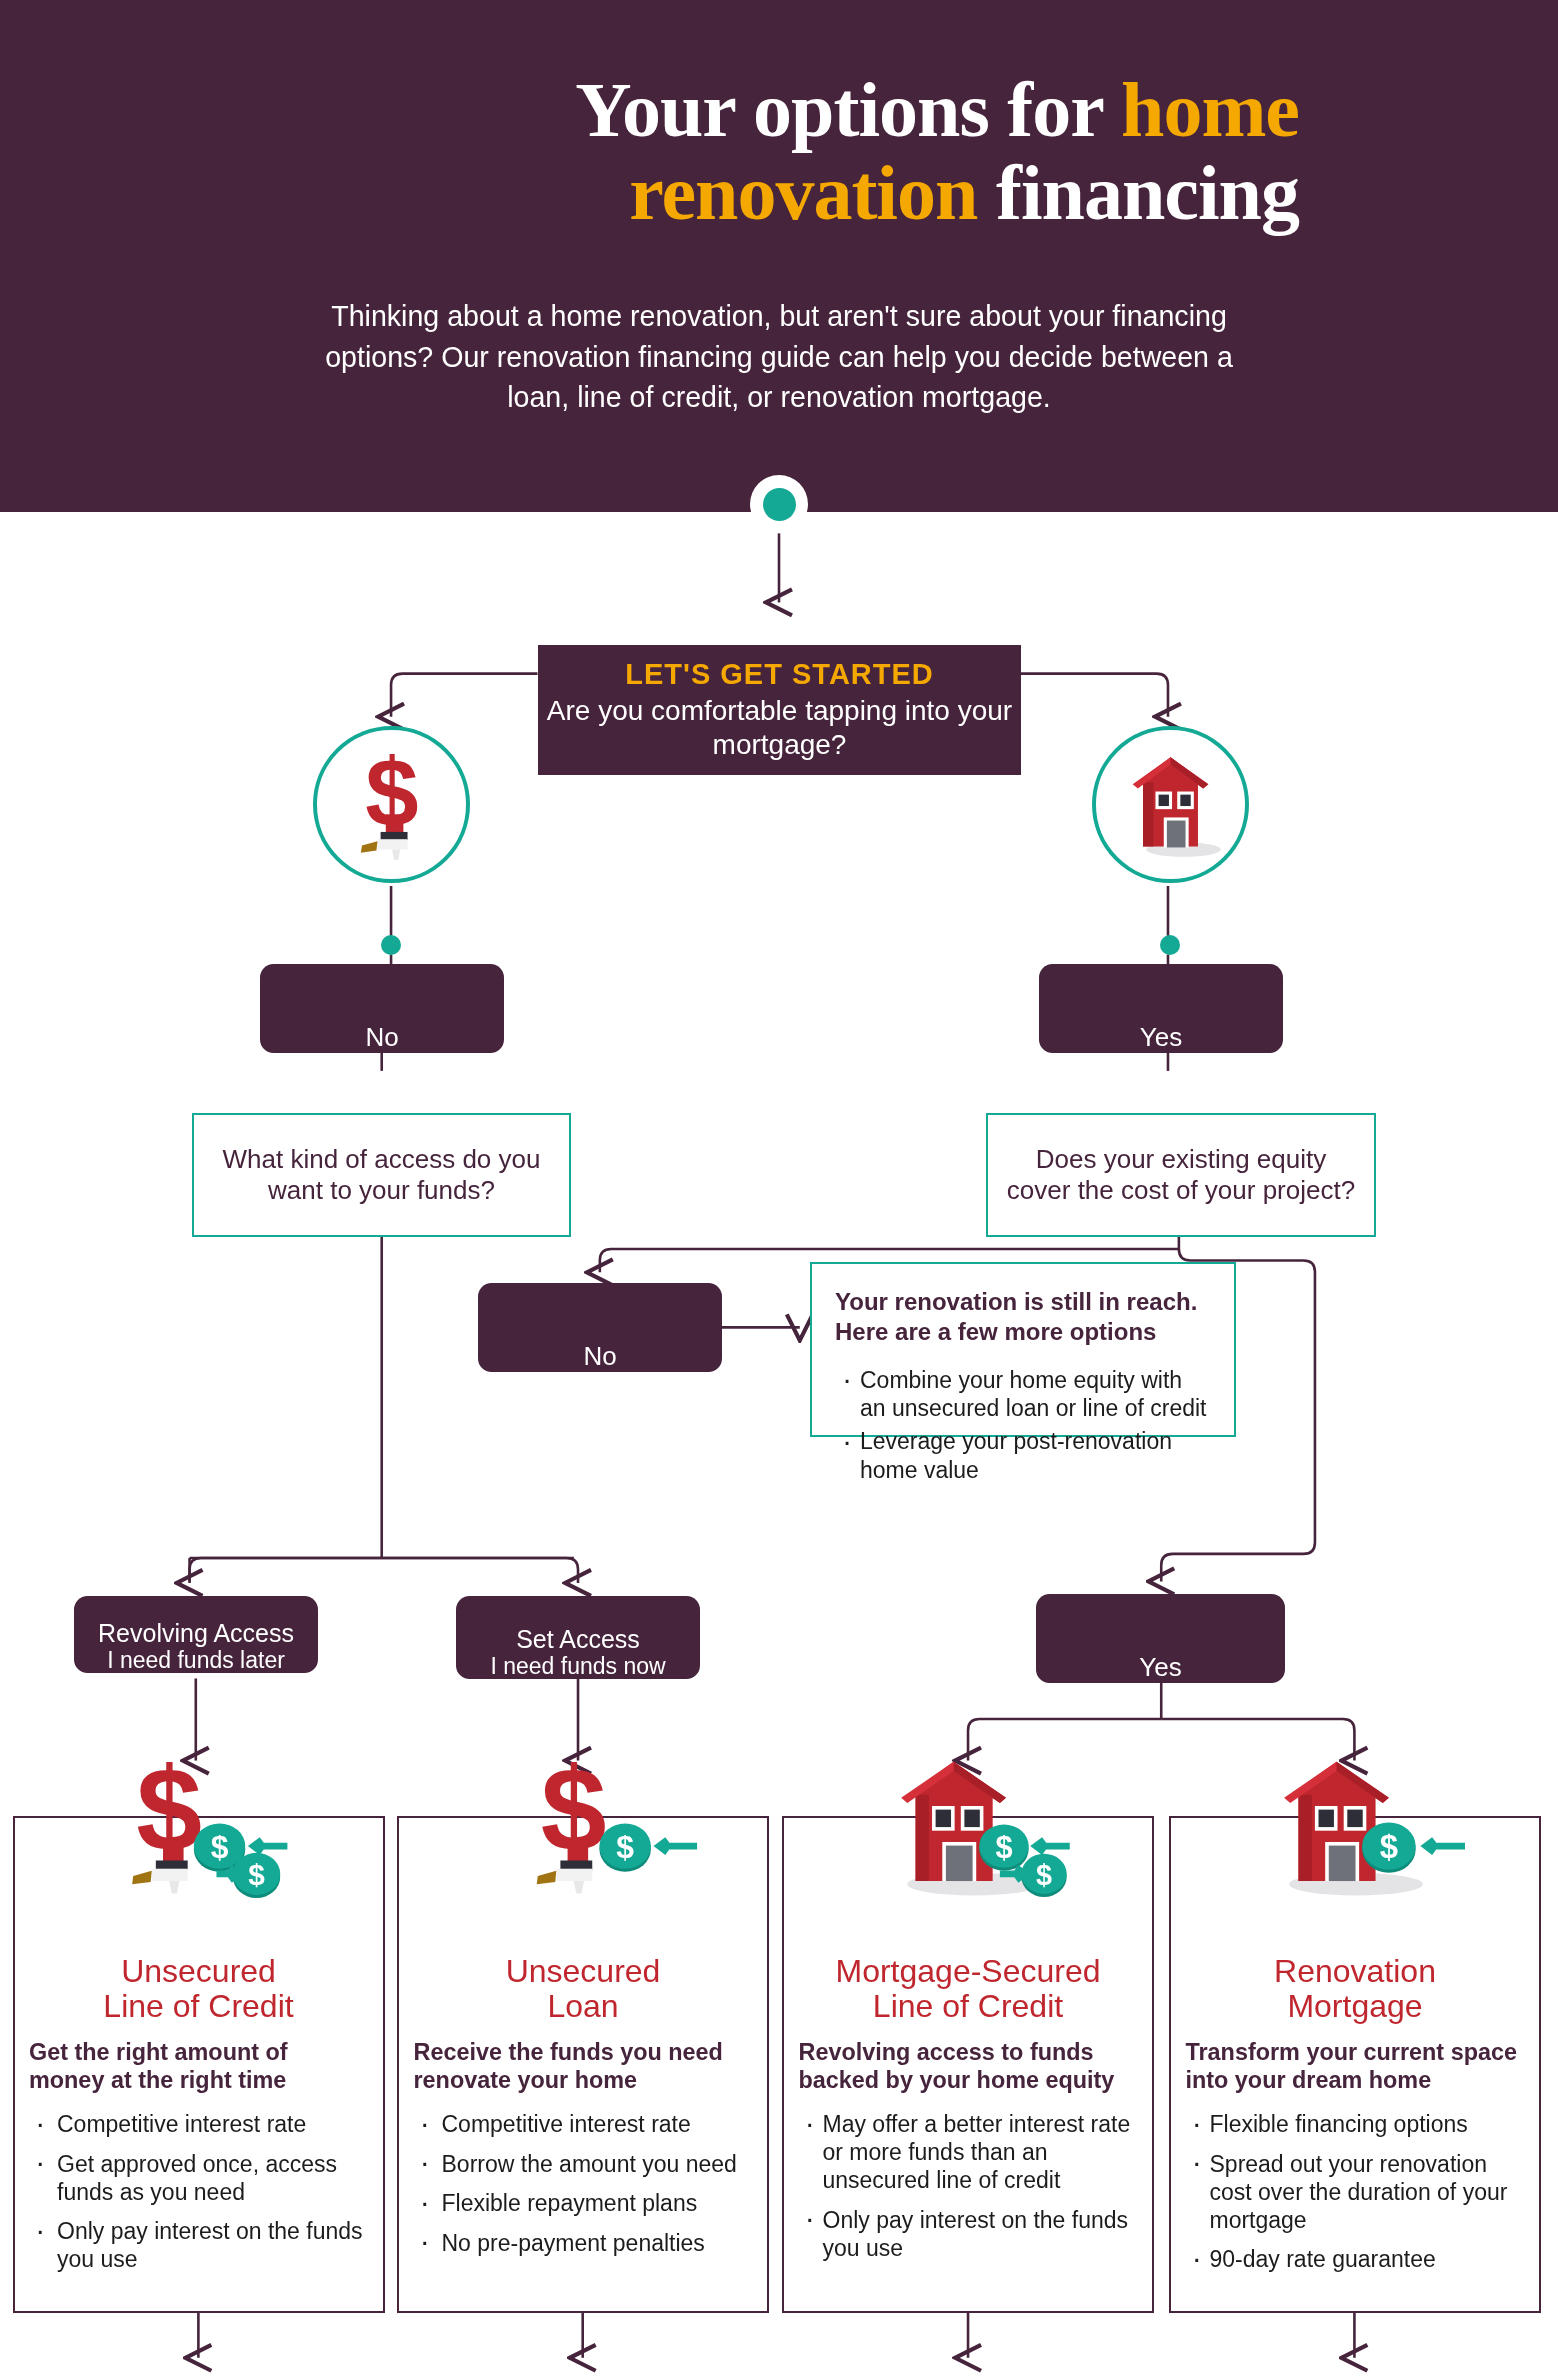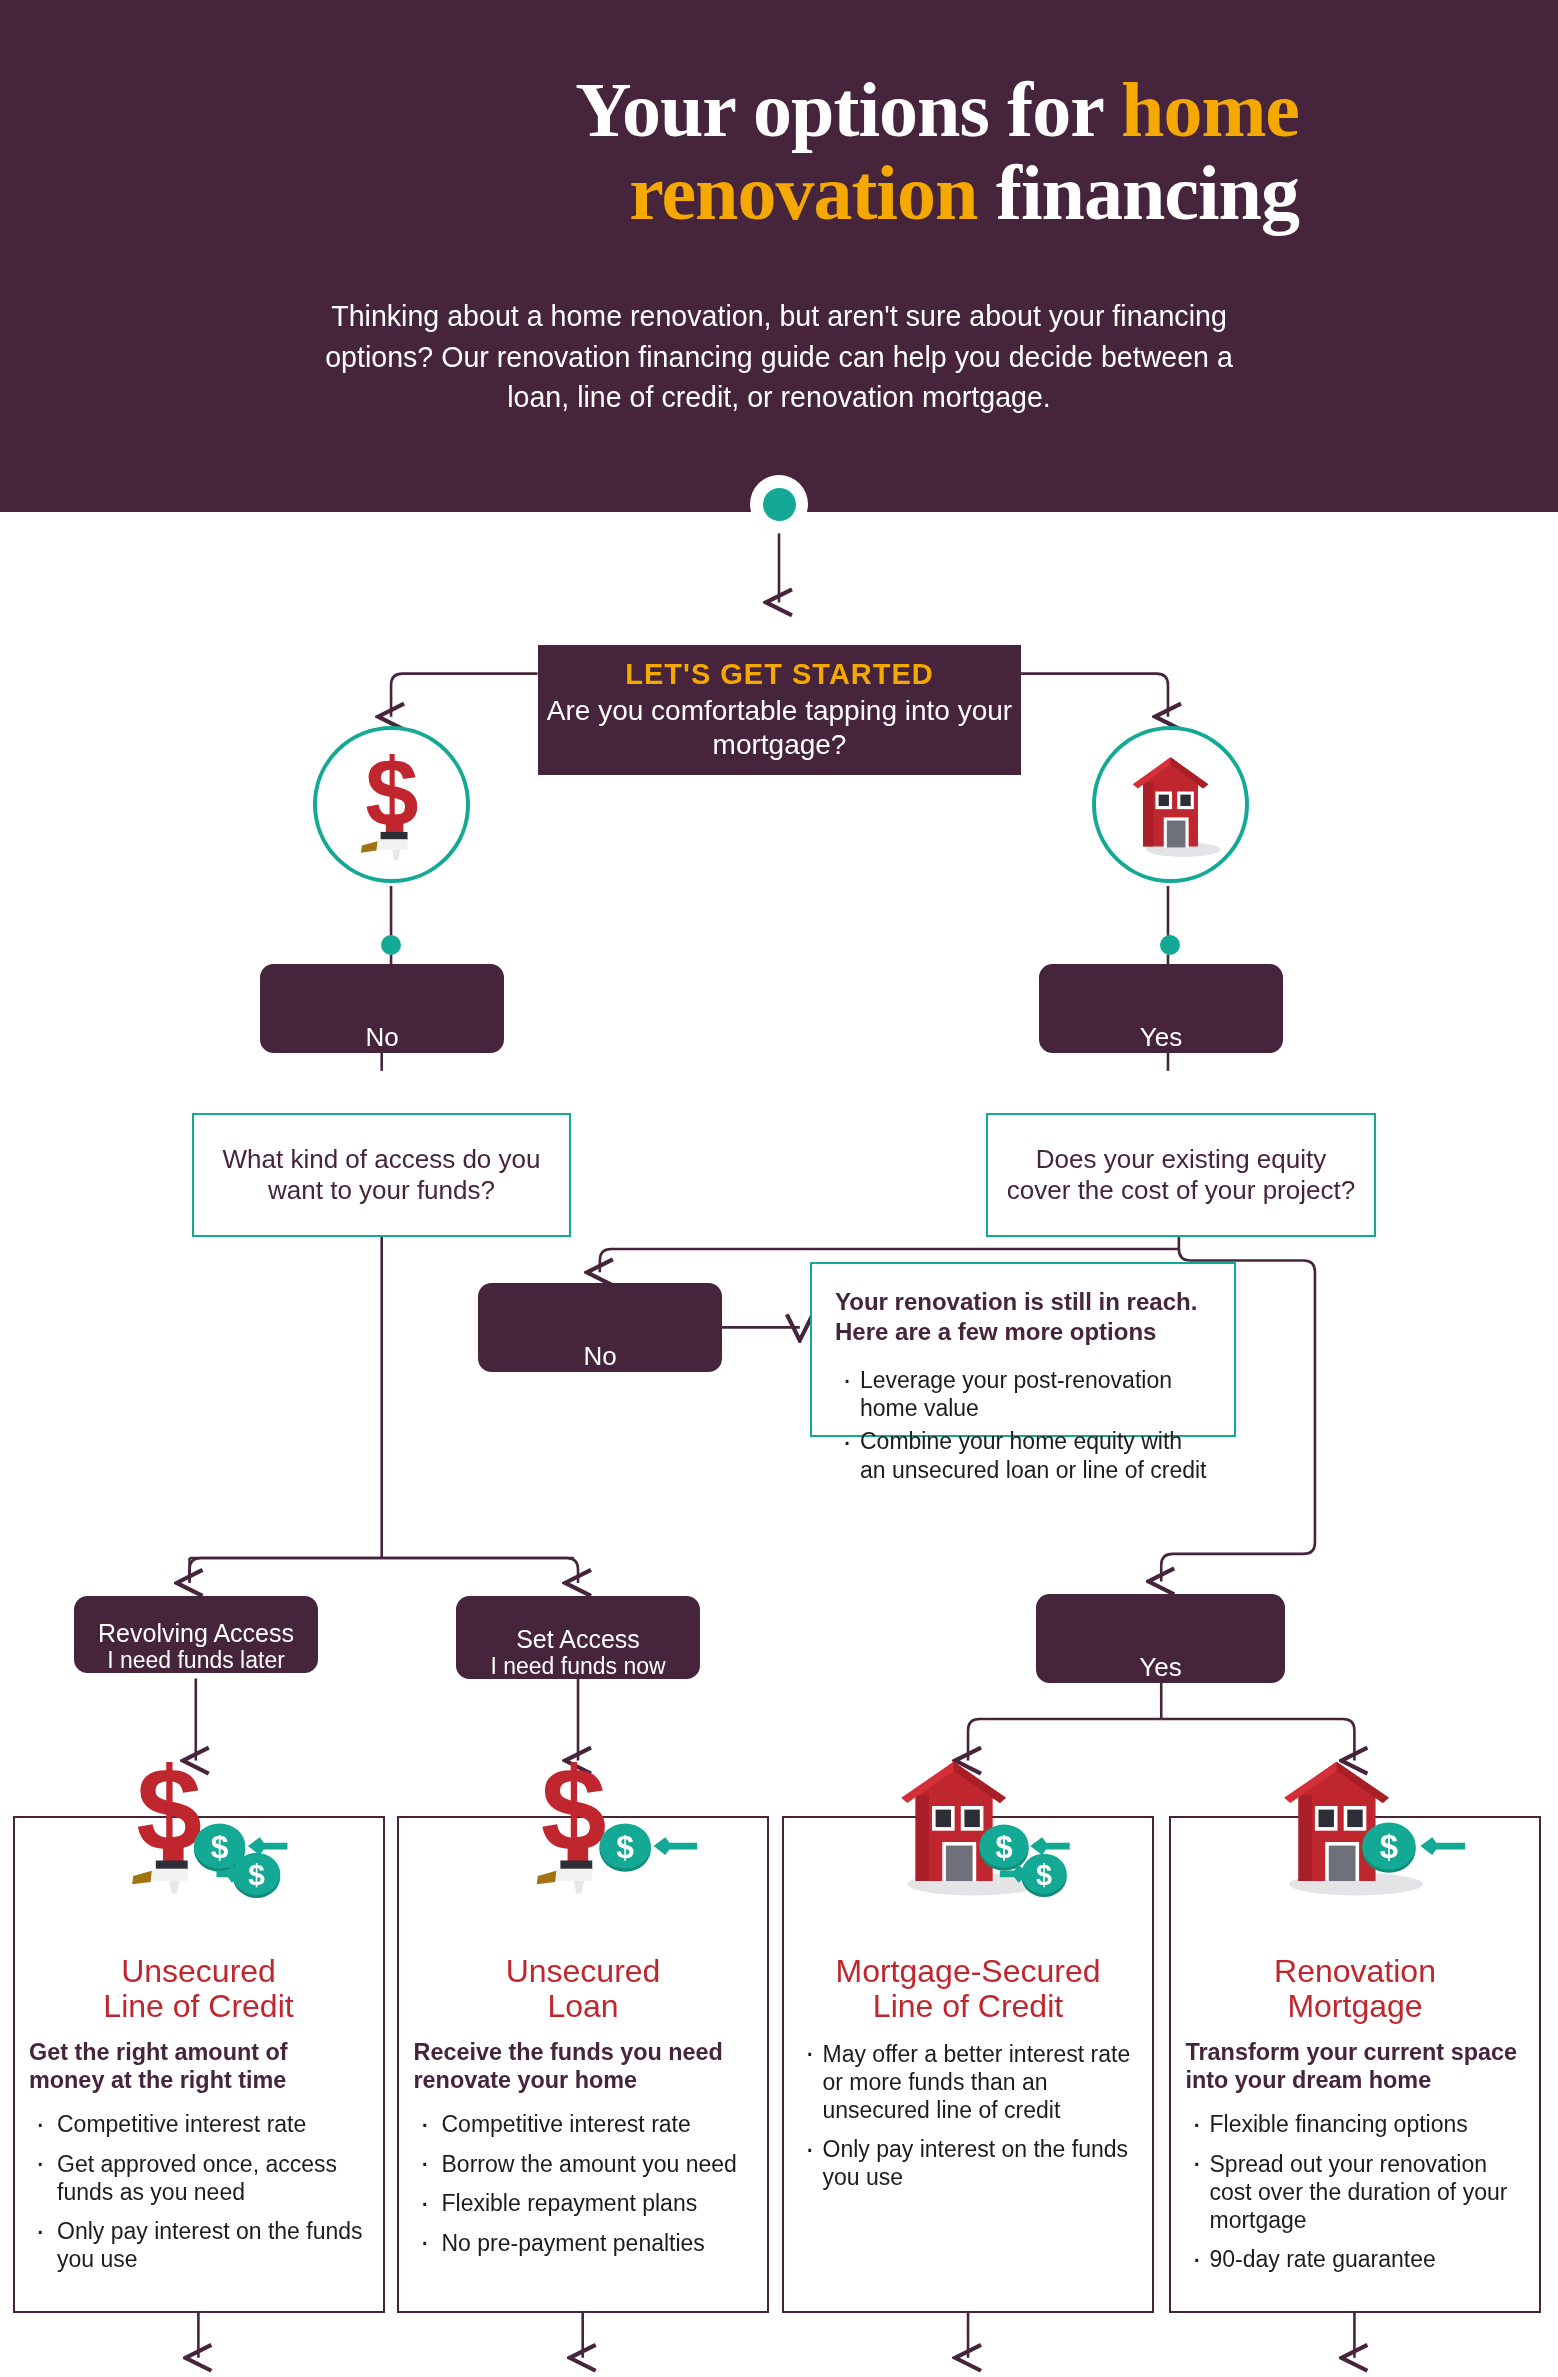--- a/index.html
+++ b/index.html
@@ -285,22 +285,22 @@
   <span>Does your existing equity cover the cost of your project?</span>
 </div>
 
 <div class="node pill pill-no2">
   <div class="p-title">No</div>
 </div>
 
 <div class="node info-box">
   <div class="i-head">Your renovation is still in reach. Here are a few more options</div>
   <ul>
+    <li>Combine your home equity with an unsecured loan or line of credit</li>
     <li>Leverage your post-renovation home value</li>
-    <li>Combine your home equity with an unsecured loan or line of credit</li>
   </ul>
 </div>
 
 <div class="node pill pill-rev">
   <div class="p-main">Revolving Access</div>
   <div class="p-sub">I need funds later</div>
 </div>
 <div class="node pill pill-set">
   <div class="p-main">Set Access</div>
   <div class="p-sub">I need funds now</div>
@@ -384,20 +384,21 @@
     <path d="M556,172 L492,172 M506,160 L490,172 L506,184" stroke="#13A994" stroke-width="13" fill="none"></path>
     <ellipse cx="506" cy="232" rx="44" ry="39" fill="#0E8C7B"></ellipse>
     <ellipse cx="506" cy="226" rx="44" ry="39" fill="#13A994"></ellipse>
     <text x="506" y="247" font-family="Liberation Sans, sans-serif" font-size="56" font-weight="bold" fill="#FFF" text-anchor="middle">$</text>
     <path d="M420,226 L466,226 M452,214 L468,226 L452,238" stroke="#13A994" stroke-width="13" fill="none"></path>
   </svg>
   <div class="card-title">
     <span>Mortgage-Secured</span><br>
     <span>Line of Credit</span>
   </div>
+  <div class="card-lead">Revolving access to funds backed by your home equity</div>
   <ul>
     <li>May offer a better interest rate or more funds than an unsecured line of credit</li>
     <li>Only pay interest on the funds you use</li>
   </ul>
 </div>
 
 <div class="card card-4">
   <svg class="card-illo" viewBox="0 0 716 330">
     <ellipse cx="360" cy="246" rx="130" ry="22" fill="#E4E4E6"></ellipse>
     <path d="M232,72 L322,8 L412,72 L398,72 L398,240 L248,240 L248,72 Z" fill="#C0262E"></path>

